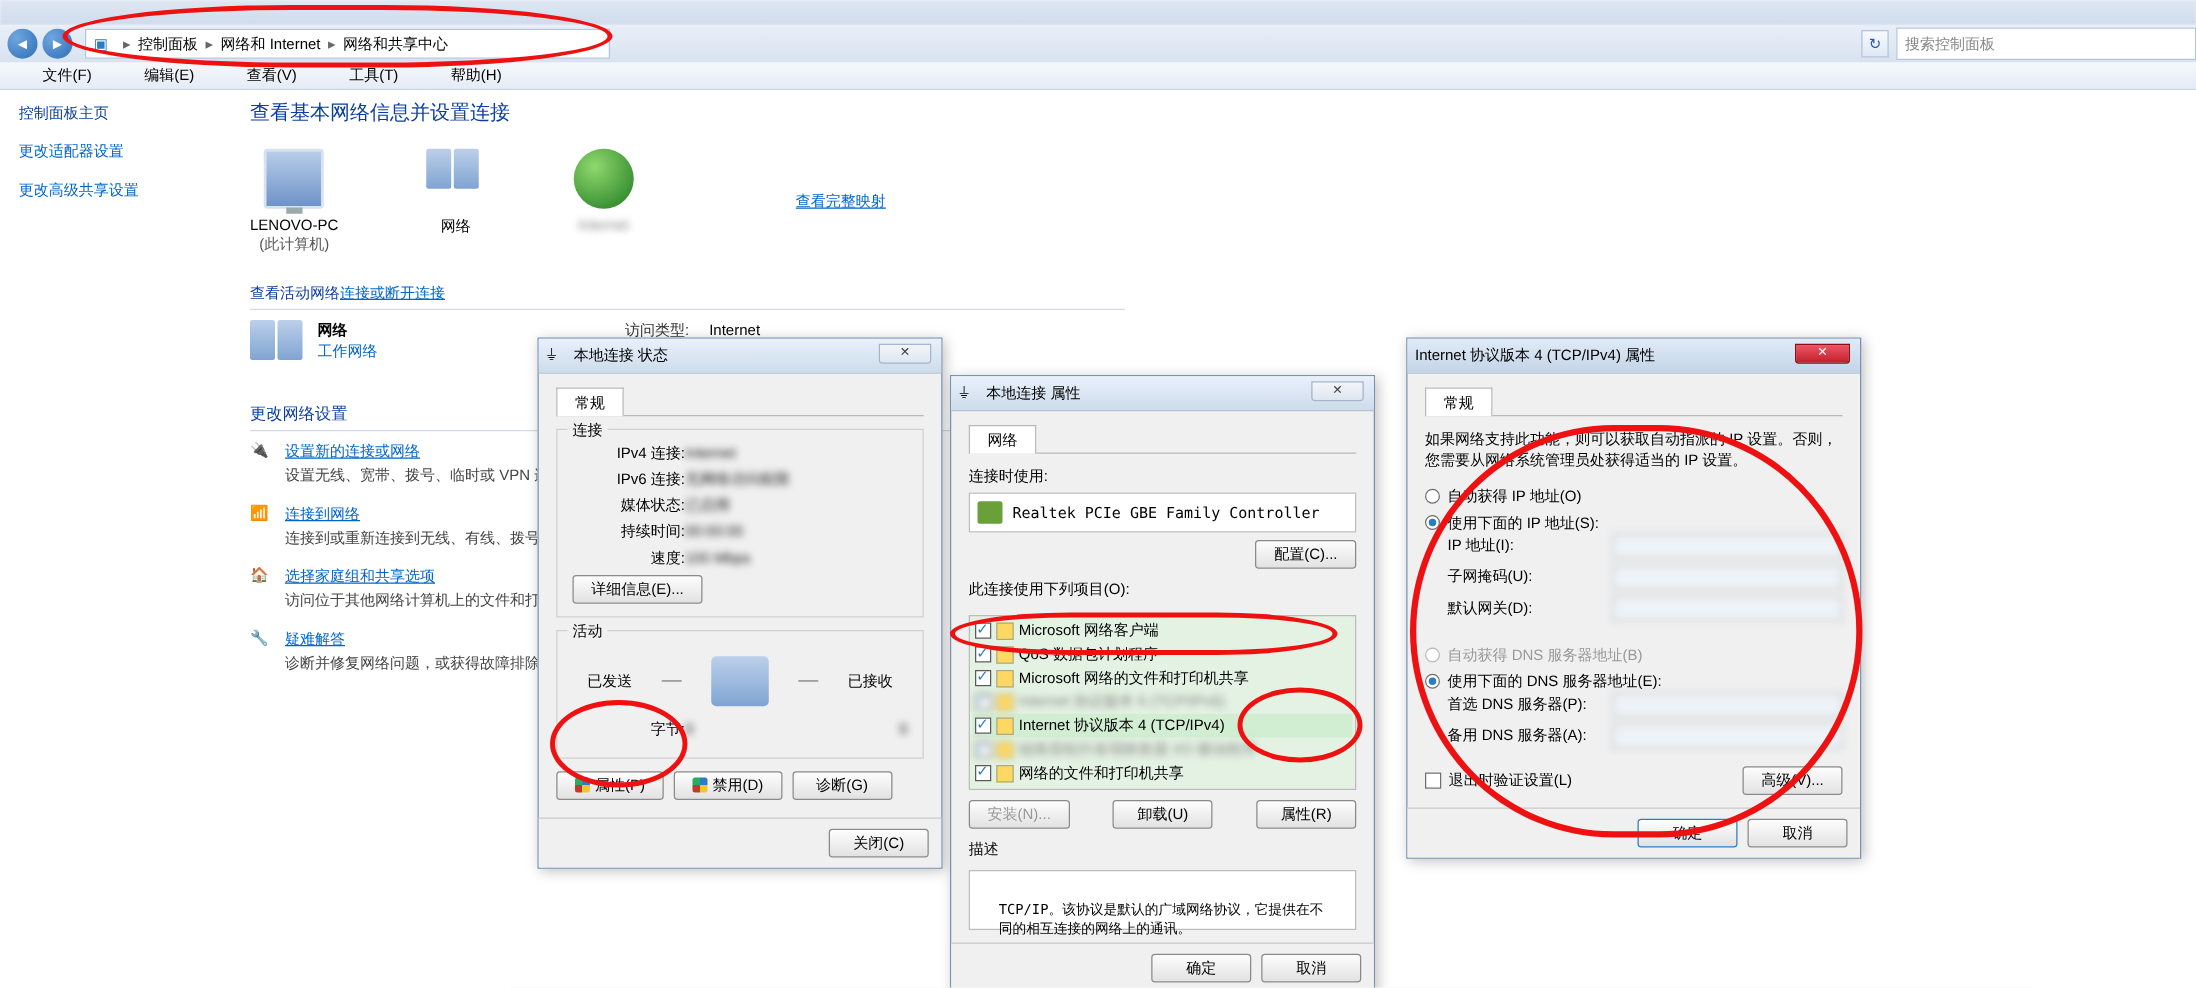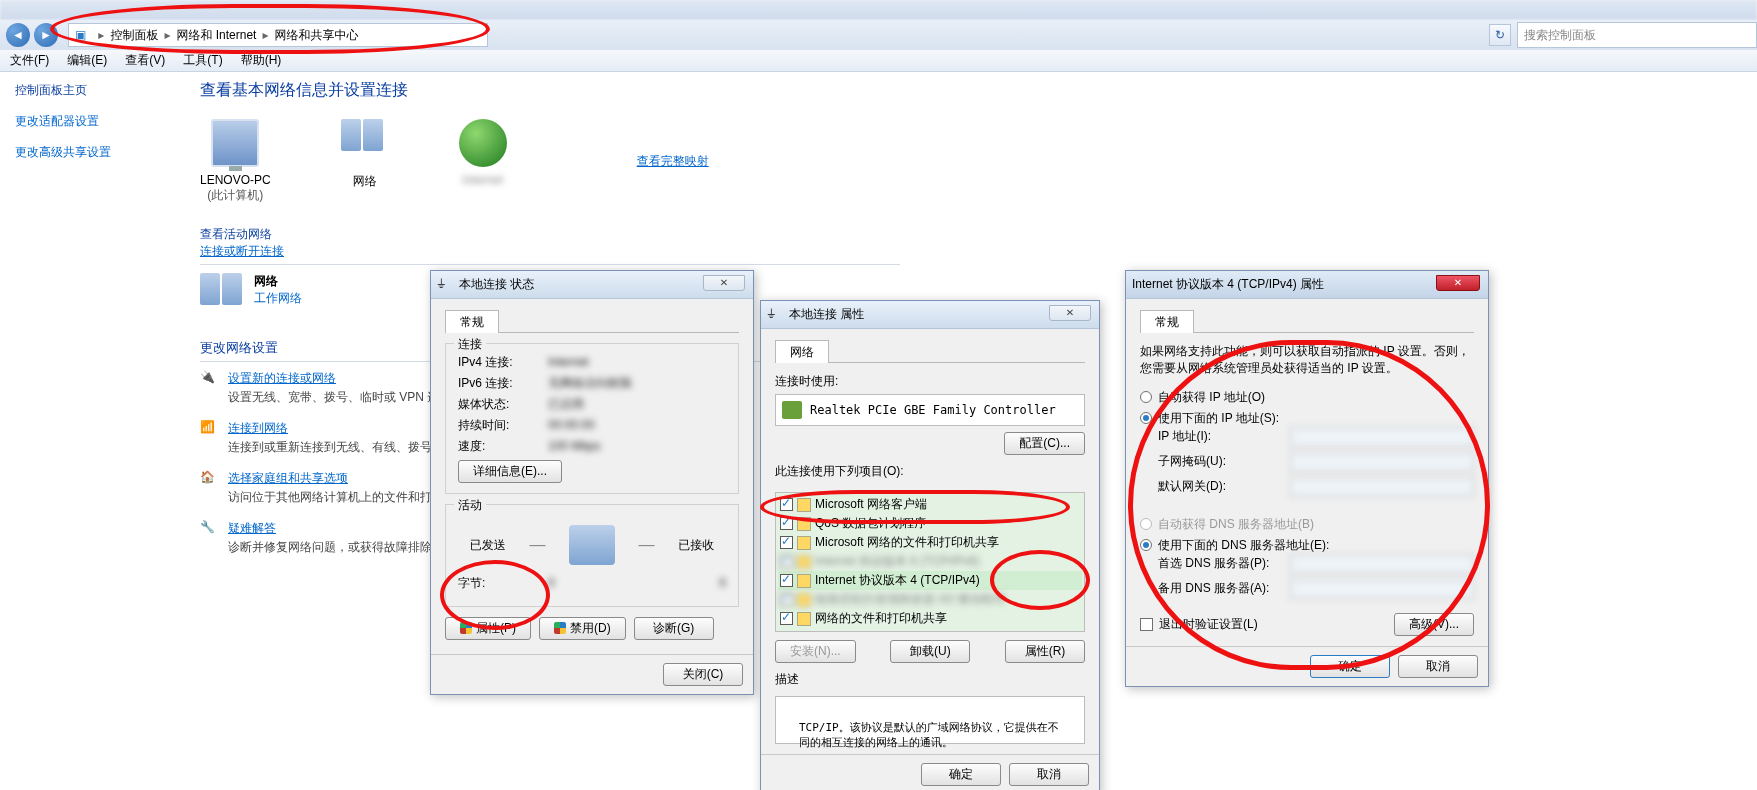--- a/index.html
+++ b/index.html
@@ -14,21 +14,21 @@
 .breadcrumb span{color:#000;}
 .breadcrumb .sep{color:#666;margin:0 6px;}
 .breadcrumb .bcicon{color:#2a7cc7;margin-right:6px;}
 .spacer{flex:1;}
 .refreshbtn{width:22px;height:22px;border:1px solid #b5c5da;background:linear-gradient(#f7faff,#dfe8f3);display:flex;align-items:center;justify-content:center;color:#2a5da0;margin-right:6px;}
 .searchbox{height:24px;width:240px;border:1px solid #b5c5da;background:#fff;padding:12px 6px;color:#888;display:flex;align-items:center;}
 
 .anno{position:absolute;border:4px solid #e11;border-radius:50%;z-index:900;pointer-events:none;}
 
 .menubar{position:absolute;top:50px;left:0;right:0;height:22px;background:linear-gradient(#f5f8fc,#e5ecf6);border-bottom:1px solid #c8d4e6;display:flex;align-items:center;padding-left:10px;}
-.menubar span{margin-right:18px;}
+.menubar span{margin-right:18px;margin-left:24px;}
 
 .content{position:absolute;top:72px;left:0;right:0;bottom:0;background:#fff;}
 .leftpanel{position:absolute;top:10px;left:15px;width:150px;}
 .leftpanel a{display:block;color:#0066cc;text-decoration:none;margin-bottom:14px;}
 .leftpanel a.cur{color:#0a3ea0;}
 .mainpanel{position:absolute;left:200px;top:8px;right:8px;}
 .mainpanel h1{font-size:16px;color:#0a3ea0;font-weight:normal;margin-bottom:18px;}
 .maprow{display:flex;align-items:flex-start;}
 .mapitem{text-align:center;margin-right:70px;position:relative;}
 .mapitem .micon{width:48px;height:48px;margin:0 auto 6px;}
@@ -54,21 +54,21 @@
 .dialog{position:absolute;background:#f0f0f0;border:1px solid #7a93b5;box-shadow:2px 2px 10px rgba(0,0,0,.25);z-index:20;}
 .dialog .titlebar{height:28px;background:linear-gradient(#e9f1fb,#cddceb);border-bottom:1px solid #b4c4d9;display:flex;align-items:center;padding:0 6px;position:relative;}
 .dialog .titlebar .ticon{width:16px;height:16px;margin-right:6px;}
 .dialog .inner{padding:10px 14px 10px;}
 .dialog .closebtn{position:absolute;right:8px;top:4px;width:42px;height:16px;border:1px solid #a7b7c9;border-radius:0 0 3px 3px;background:linear-gradient(#f3f6fa,#dde6f0);font-size:10px;text-align:center;line-height:14px;color:#444;}
 .tabstrip{height:24px;display:flex;border-bottom:1px solid #b9b9b9;margin-bottom:10px;}
 .tabstrip .tab{border:1px solid #b9b9b9;border-bottom:none;background:#fff;padding:3px 14px;position:relative;top:1px;}
 .group{border:1px solid #d0d0d0;padding:10px 12px;margin-bottom:10px;position:relative;}
 .group>.legend{position:absolute;top:-8px;left:8px;background:#f0f0f0;padding:0 4px;}
 .kvrow{display:flex;margin-bottom:5px;height:16px;align-items:center;}
-.kvrow .k{width:90px;}
+.kvrow .k{width:90px;text-align:right;}
 .kvrow .v{color:#222;}
 .blur{filter:blur(3px);color:#888;}
 .btn{display:inline-block;border:1px solid #8a8a8a;background:linear-gradient(#fdfdfd,#e2e2e2);padding:2px 14px;border-radius:3px;min-width:80px;text-align:center;}
 .btnrow{display:flex;gap:8px;justify-content:flex-left;}
 .footer{border-top:1px solid #c9c9c9;padding:8px 10px;display:flex;justify-content:flex-end;gap:8px;background:#f0f0f0;}
 
 #dlg-status{left:430px;top:270px;width:324px;}
 #dlg-status .inner{padding:10px 14px 14px;}
 #dlg-status .activity{display:flex;align-items:center;justify-content:space-around;margin:10px 0;}
 #dlg-status .activity .pc{width:46px;height:40px;background:linear-gradient(#bcd0ea,#7fa4d2);border-radius:4px;}
@@ -162,21 +162,21 @@
           </div>
         <span class="lbl">网络</span>
       </div>
       <div class="mapitem">
         <div class="micon ic-globe"></div>
         <span class="lbl blur">Internet</span>
       </div>
       <a href="#" class="maplink">查看完整映射</a>
     </div>
 
-    <div class="section-h" style="display:flex;max-width:700px;flex-direction:column;">
+    <div class="section-h" style="display:flex;max-width:700px;">
       <span>查看活动网络</span>
       <a href="#" style="color:#0066cc;">连接或断开连接</a>
     </div>
 
     <div class="netblock">
       <div class="netleft">
         <div class="neticon">
             <div class="ic-netpair">
               <div></div>
               <div></div>

